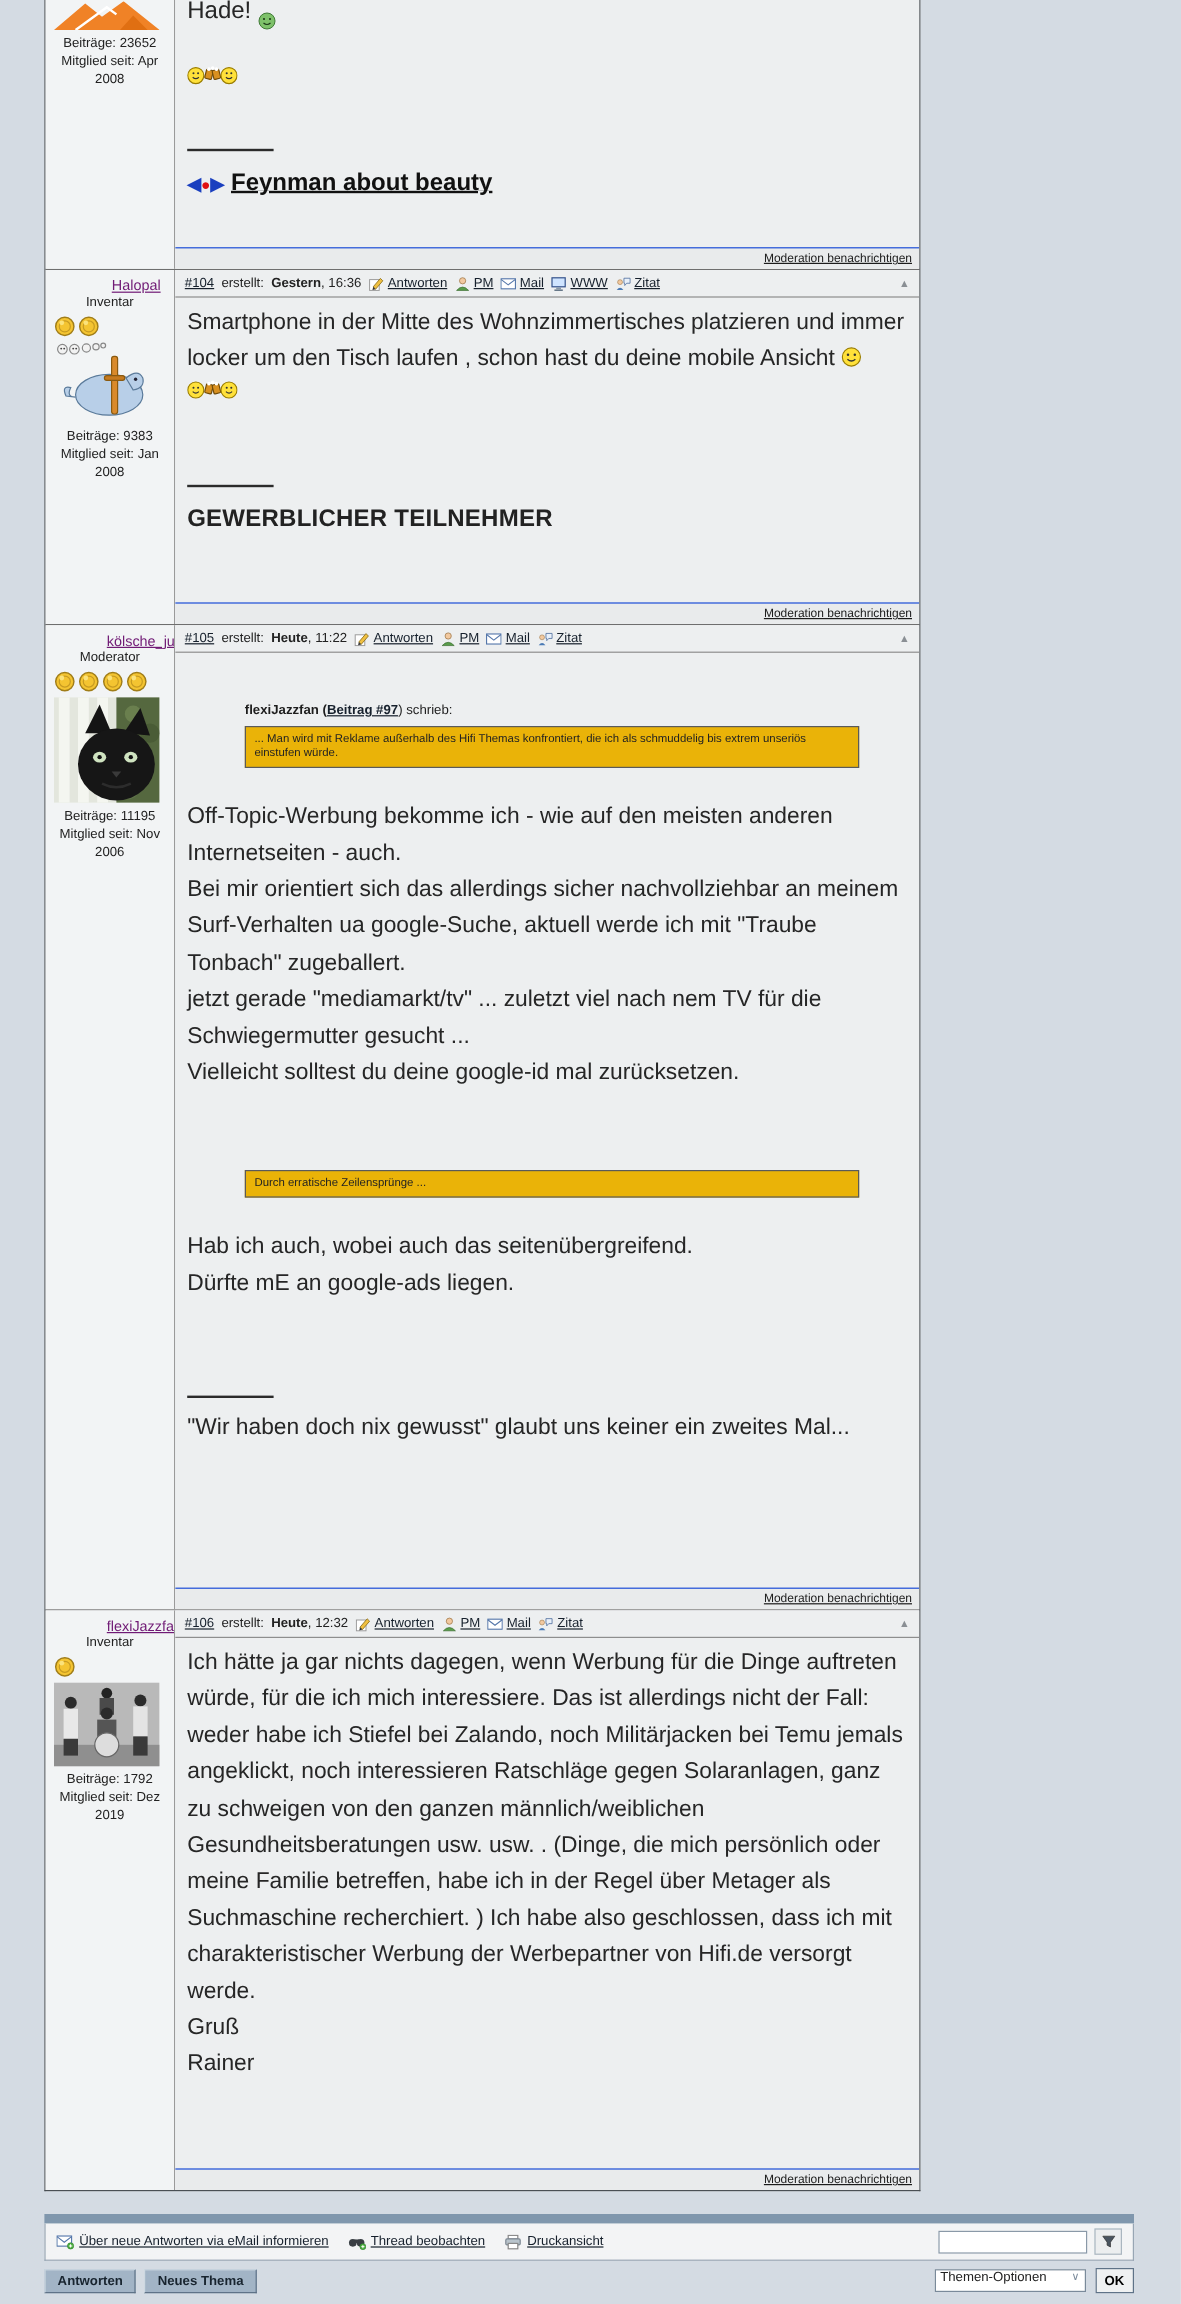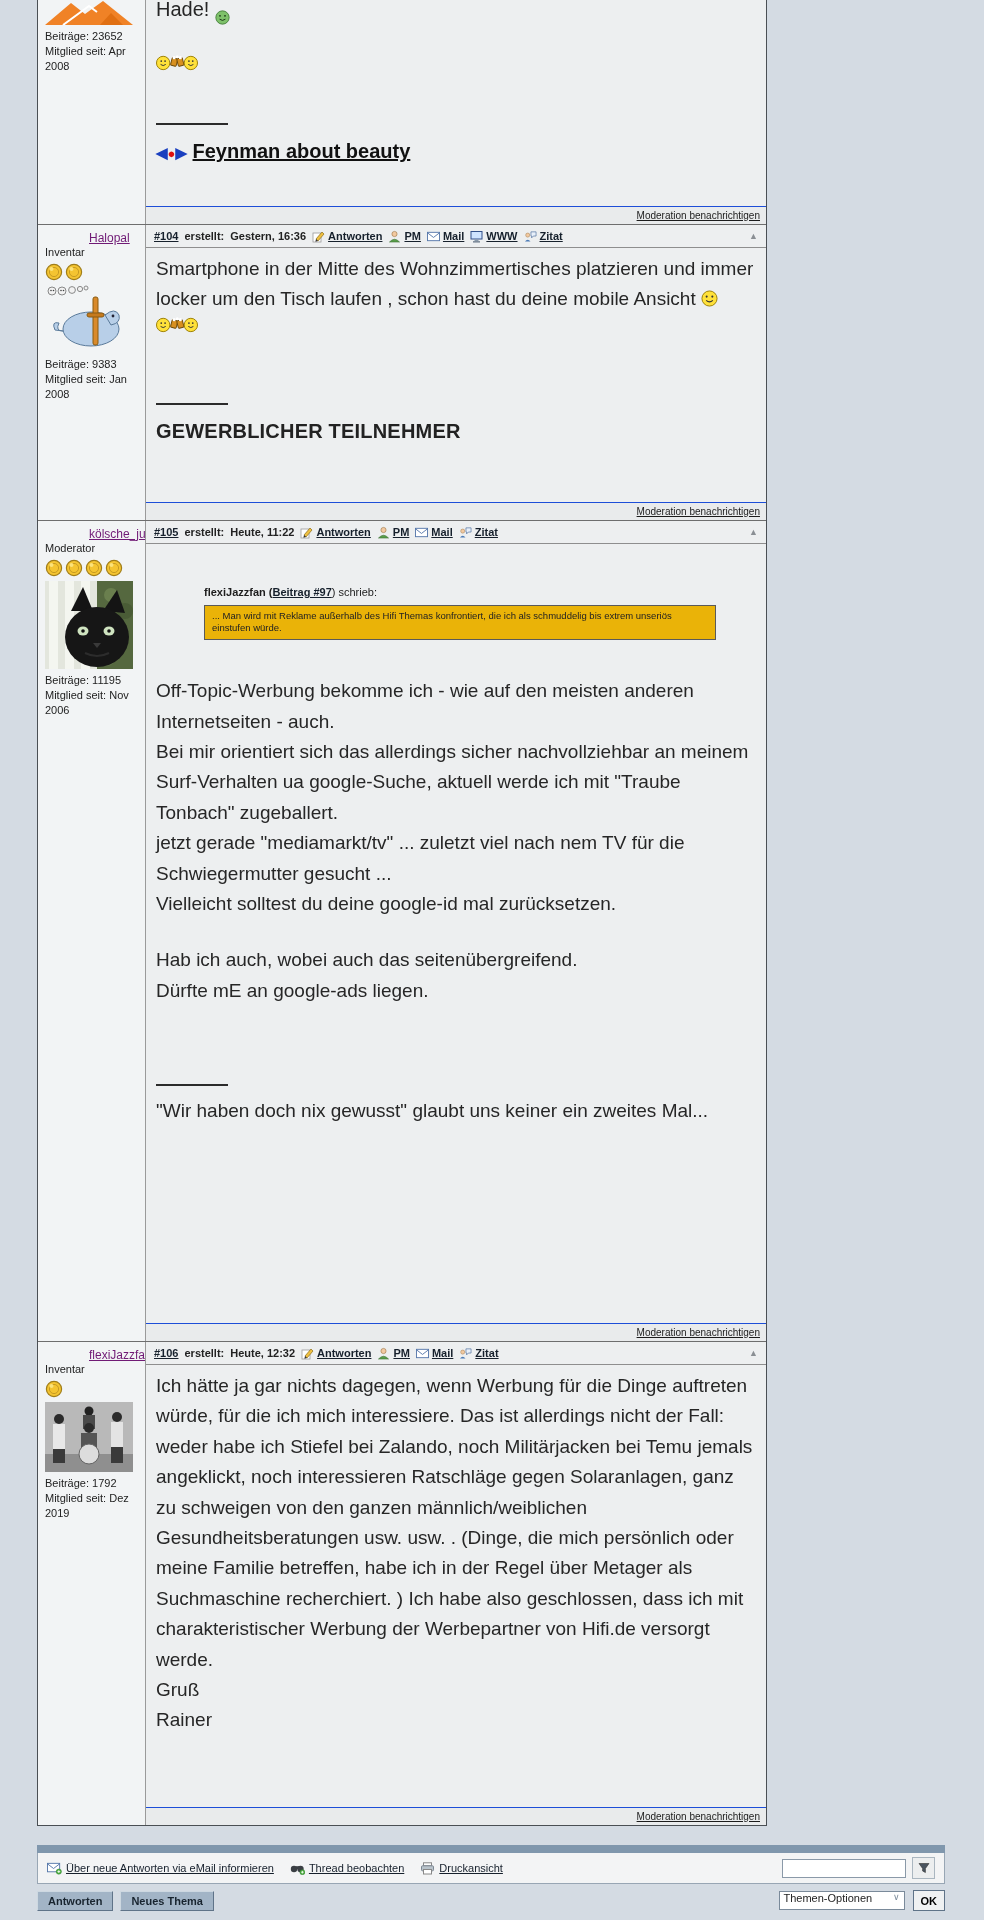--- a/index.html
+++ b/index.html
@@ -15,34 +15,33 @@
     position: absolute; left: 37px; top: 0;
     width: 730px;
     border: 1px solid #4a4f54; border-top: none;
     background: #edeff0;
   }
   .post { display: grid; grid-template-columns: 108px 1fr; }
   .post + .post { border-top: 1px solid #6e6e6e; }
   .p1 { height: 224px; } .p2 { height: 296px; } .p3 { height: 821px; } .p4 { height: 484px; }
   .ucell {
     background: #f2f4f5; border-right: 1px solid #9a9a9a;
-    padding: 6px 7px; overflow: hidden; font-size: 11px;
+    padding: 6px 7px; overflow: hidden; font-size: 11px; text-align: center;
   }
   .uname { font-size: 12px; font-weight: normal; text-decoration: underline; color: #701a75; display:inline-block;margin-left:44px; }
   .urank { font-size: 11px; color: #222; margin-top: 1px; }
   .coins { display: flex; gap: 2px; margin: 5px 0 4px 0; }
   .coins svg { width: 18px; height: 18px; }
   .avatar { margin: 2px 0 4px 0; display: block; }
   .ustat { color: #222; line-height: 1.35; }
   .pcell { display: flex; flex-direction: column; background: #edeff0; overflow: hidden; }
   .phead {
     height: 23px; flex: 0 0 23px; display: flex; align-items: center; gap: 6px;
     padding: 0 8px; border-bottom: 1px solid #8e8e8e; font-size: 11px; color: #222;
     background: #edeff0;
-    font-weight: bold;
   }
   .phead a { color: #16202c; text-decoration: underline; }
   .hgroup { display: inline-flex; align-items: center; gap: 3px; }
   .hgroup svg { width: 13px; height: 13px; }
   .uparrow { margin-left: auto; color: #8a8f94; font-size: 9px; }
   .pbody { flex: 1 1 auto; padding: 6px 10px; font-size: 19px; line-height: 1.6; overflow: hidden; }
   .pre { white-space: pre-line; }
   .pmod {
     flex: 0 0 18px; height: 18px; border-top: 1px solid #1d4ed8; background: #e9ebec;
     display: flex; justify-content: flex-end; align-items: center; padding: 0 6px; font-size: 10px;
@@ -357,24 +356,25 @@
             </svg>
           <a href="#">Zitat</a>
         </span>
         <span class="uparrow">▲</span>
       </div>
       <div class="pbody">
         <div class="attrib" style="margin-top:34px">
           <b>flexiJazzfan (</b><a href="#">Beitrag #97</a><span>) schrieb:</span>
         </div>
         <div class="qbox">... Man wird mit Reklame außerhalb des Hifi Themas konfrontiert, die ich als schmuddelig bis extrem unseriös einstufen würde.</div>
-        <div class="pre" style="margin-top:36px">Off-Topic-Werbung bekomme ich - wie auf den meisten anderen Internetseiten - auch.
+        <div class="pre" style="margin-top:26px">Off-Topic-Werbung bekomme ich - wie auf den meisten anderen Internetseiten - auch.
 Bei mir orientiert sich das allerdings sicher nachvollziehbar an meinem Surf-Verhalten ua google-Suche, aktuell werde ich mit "Traube Tonbach" zugeballert.
 jetzt gerade "mediamarkt/tv" ... zuletzt viel nach nem TV für die Schwiegermutter gesucht ...</div>
         <div class="pre" style="">Vielleicht solltest du deine google-id mal zurücksetzen.</div>
+        <div class="qbox" style="margin-top:66px">Durch erratische Zeilensprünge ...</div>
         <div class="pre" style="margin-top:26px">Hab ich auch, wobei auch das seitenübergreifend.
 Dürfte mE an google-ads liegen.</div>
         <div style="margin-top:78px">
           <div class="sigline"></div>
           <div class="sig-plain">"Wir haben doch nix gewusst" glaubt uns keiner ein zweites Mal...</div>
         </div>
       </div>
       <div class="pmod">
         <a href="#">Moderation benachrichtigen</a>
       </div>

